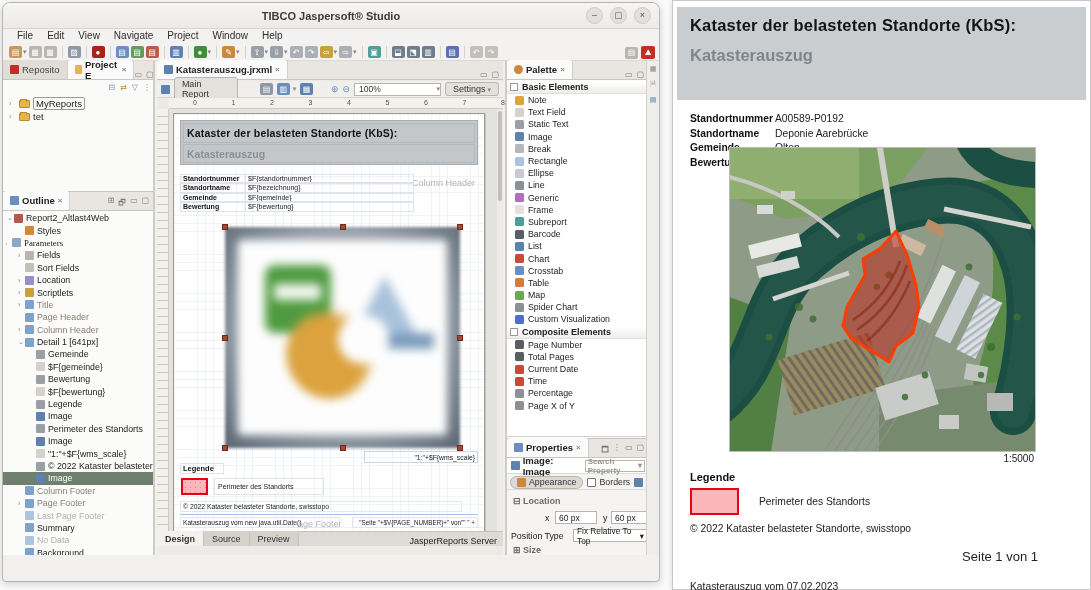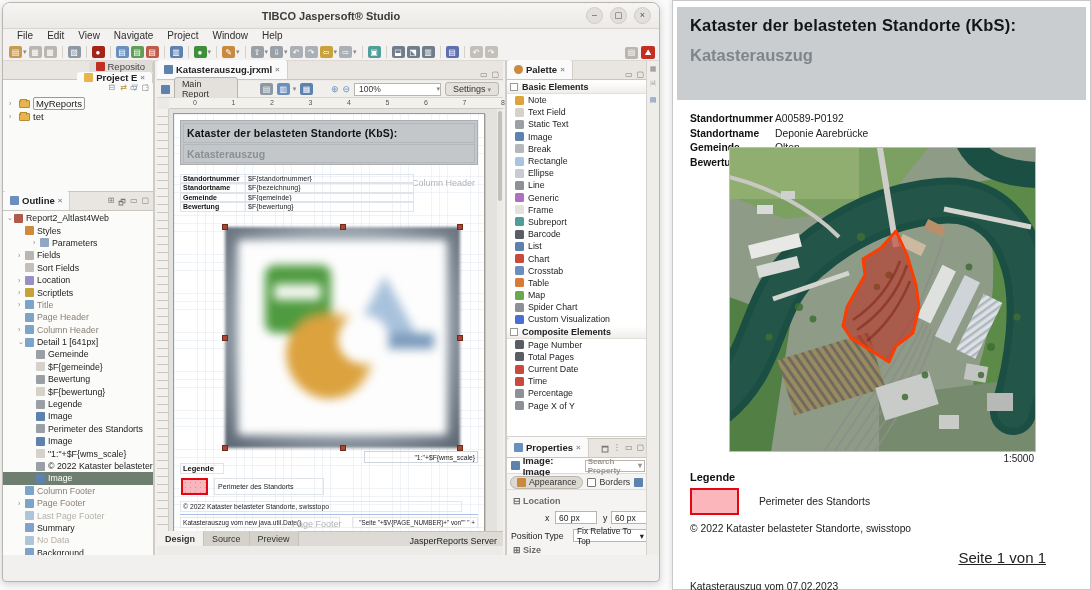--- a/index.html
+++ b/index.html
@@ -33,21 +33,21 @@
   .panel-tabs { position:absolute; height:19px; display:flex; align-items:flex-end; background:#e9e6e2; border-bottom:1px solid #c9c5bf; width:100%; }
   .ptab { height:19px; display:flex; align-items:center; gap:3px; padding:0 7px; font-size:9.5px; color:#444;
           border-right:1px solid #d2cec8; background:#e0ddd8; border-radius:3px 3px 0 0; }
   .ptab.active { background:#fafafa; font-weight:bold; color:#222; }
   .ptab .x { color:#888; font-size:8px; }
   .mini-ctl { margin-left:auto; display:flex; gap:4px; padding-right:4px; color:#777; font-size:8px; }
   .ico-sq { display:inline-block; width:9px; height:9px; border-radius:1px; }
 
   
   .left-col { position:absolute; left:0; top:58px; width:152px; bottom:26px; background:#fafaf9; border-right:2px solid #cfccc6; }
-  .pe-tabs { top:0;flex-direction:column; }
+  .pe-tabs { top:0; }
   .pe-toolbar { position:absolute; top:20px; right:2px; height:13px; display:flex; gap:5px; color:#b58f3e; font-size:8px; align-items:center; }
   .tree { position:absolute; left:2px; top:36px; right:0; font-size:9.5px; color:#222; }
   .tree-row { display:flex; align-items:center; gap:3px; height:13px; padding-left:4px; }
   .tw { color:#888; font-size:7px; width:7px; }
   .folder { width:11px; height:8px; background:#e7b54c; border:1px solid #b98a2e; border-radius:1px; position:relative; }
   .folder:before { content:""; position:absolute; left:0; top:-2px; width:5px; height:2px; background:#e7b54c; border:1px solid #b98a2e; border-bottom:none; }
   .boxed { border:1px solid #9a9a9a; border-radius:2px; padding:0 2px; }
 
   .outline-panel { position:absolute; left:0; top:130px; right:0; bottom:0; background:#fbfbfa; border-top:1px solid #c9c5bf; }
   .outline-tree { position:absolute; left:0; top:20px; right:0; bottom:0; overflow:hidden; }
@@ -165,21 +165,21 @@
   .pdf-frow { display:flex; height:14.6px; font-size:10.3px; }
   .pdf-fl { width:85px; font-weight:bold; color:#111; }
   .pdf-fv { color:#222; }
   .pdf-map { position:absolute; left:56px; top:146px; width:307px; height:305px; }
   .pdf-scale { position:absolute; right:56px; top:452px; font-size:10px; color:#222; }
   .pdf-legende { position:absolute; left:17px; top:470px; font-size:11px; font-weight:bold; color:#111; }
   .pdf-swatch { position:absolute; left:17px; top:487px; width:49px; height:27px; background:#fbb6bc; border:2.5px solid #e30613; }
   .pdf-swlabel { position:absolute; left:86px; top:495px; font-size:10.3px; color:#222; }
   .pdf-copy { position:absolute; left:17px; top:522px; font-size:10.3px; color:#222; }
   .pdf-footl { position:absolute; left:17px; top:548px; font-size:10.3px; color:#222;margin-top:32px; }
-  .pdf-footr { position:absolute; right:44px; top:548px; font-size:15px; color:#222;text-decoration:underline; }
+  .pdf-footr { position:absolute; right:52px; top:548px; font-size:13px; color:#222; }
 </style>
 </head>
 <body>
 
 <div class="screen">
 
   <div class="ide">
 
     <div class="titlebar">
       <span class="title">TIBCO Jaspersoft® Studio</span>
@@ -301,21 +301,21 @@
             <div class="o-row" style="padding-left: 4px;">
               <span class="tw">⌄</span>
               <span class="o-ico" style="background: rgb(176, 90, 74);"></span>
               <span>Report2_Altlast4Web</span>
             </div>
             <div class="o-row" style="padding-left: 15px;">
               <span class="tw"> </span>
               <span class="o-ico" style="background: rgb(208, 138, 62);"></span>
               <span>Styles</span>
             </div>
-            <div class="o-row" style="padding-left: 30px;">
+            <div class="o-row" style="padding-left: 2px; font-family: Liberation Serif, serif;">
               <span class="tw">›</span>
               <span class="o-ico" style="background: rgb(142, 167, 196);"></span>
               <span>Parameters</span>
             </div>
             <div class="o-row" style="padding-left: 15px;">
               <span class="tw">›</span>
               <span class="o-ico" style="background: rgb(185, 182, 176);"></span>
               <span>Fields</span>
             </div>
             <div class="o-row" style="padding-left: 15px;">

